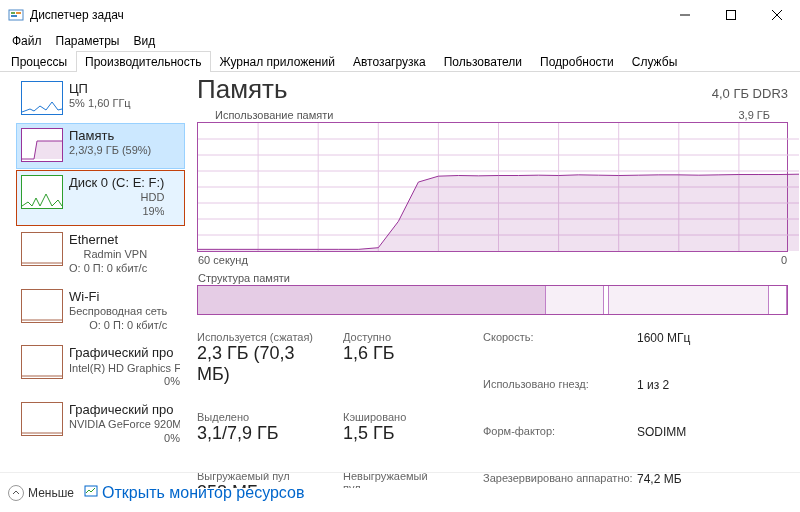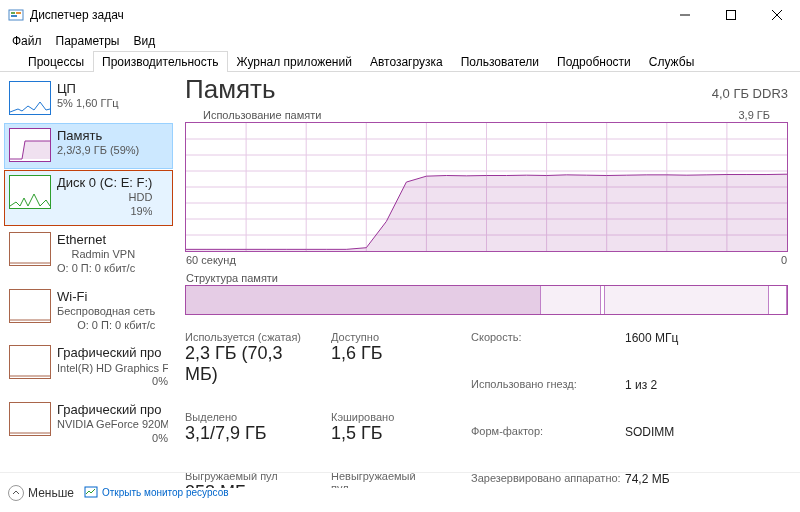--- a/index.html
+++ b/index.html
@@ -11,27 +11,27 @@
   .titlebar-text { flex: 1; font-size: 12px; }
   .winbtns { display: flex; }
   .winbtn { width: 46px; height: 30px; display: flex; align-items: center; justify-content: center; }
   .winbtn svg { width: 10px; height: 10px; }
 
   
   .menubar { height: 20px; display: flex; align-items: flex-end; padding: 0 6px; gap: 2px; }
   .menubar span { padding: 2px 6px; font-size: 12px; }
 
   
-  .tabbar { height: 22px; display: flex; align-items: flex-end; padding: 0 19px; border-bottom: 1px solid #d9d9d9; }
+  .tabbar { height: 22px; display: flex; align-items: flex-end; padding: 0 2px; border-bottom: 1px solid #d9d9d9; }
   .tab { padding: 3px 8px; font-size: 12px; border: 1px solid transparent; border-bottom: none; position: relative; top: 1px; }
   .tab.active { border-color: #d9d9d9; background: #fff; }
 
   
   .body { display: flex; position: absolute; top: 72px; left: 0; right: 0; bottom: 24px; }
-  .sidebar { width: 175px; padding: 4px 2px 4px 4px; overflow: hidden; }
+  .sidebar { width: 175px; padding: 4px 2px 4px 4px; overflow: hidden; margin-left: 12px; }
   .side-item { padding: 4px 4px 6px 4px; display: flex; gap: 6px; align-items: flex-start; border: 1px solid transparent; margin-bottom: 1px; }
   .side-item.selected { background: #cce8ff; border: 1px solid #99d1ff; }
   .side-item.near { background: #e5f3ff; border: 1px solid #c2410c; }
   .thumb { width: 42px; height: 34px; border: 1px solid; flex-shrink: 0; background: #fff; }
   .side-text { line-height: 1.25; overflow: hidden; }
   .side-title { font-size: 13px; color: #222; white-space: nowrap; }
   .side-sub { font-size: 11px; color: #555; white-space: nowrap; text-align: right; }
 
   
   .main { flex: 1; padding: 2px 12px 4px 10px; overflow: hidden; }
@@ -53,21 +53,21 @@
   .stats { display: flex; gap: 48px; margin-top: 16px; }
   .stats-col-left { display: grid; grid-template-columns: 120px 92px; row-gap: 6px; column-gap: 6px; gap: 26px; }
   .stats-col-right { display: grid; grid-template-columns: 150px 90px; row-gap: 4px; column-gap: 4px; }
   .stat-label { font-size: 11px; color: #666; }
   .stat-val-big { font-size: 18px; color: #222; }
   .stat-val-sm { font-size: 12px; color: #222; }
 
   
   .footer { position: absolute; bottom: 0; left: 0; right: 0; height: 40px; display: flex; align-items: center; padding: 0 8px; gap: 10px; border-top: 1px solid #eee; }
   .footer-left { display: flex; align-items: center; gap: 4px; font-size: 12px; color: #333; }
-  .footer-link { display: flex; align-items: center; gap: 4px; font-size: 10px; color: #0066cc; }
+  .footer-link { display: flex; align-items: center; gap: 4px; font-size: 16px; color: #0066cc; }
   .chev-circle { width:16px; height:16px; border:1px solid #999; border-radius:50%; display:flex; align-items:center; justify-content:center; }
 </style>
 </head>
 <body>
 
 <div class="titlebar">
   <span class="titlebar-icon">
     <svg viewBox="0 0 16 16">
         <rect x="1" y="3" width="14" height="10" fill="none" stroke="#4a88c7" stroke-width="1"></rect>
         <rect x="3" y="5" width="4" height="2" fill="#6aa84f"></rect>

